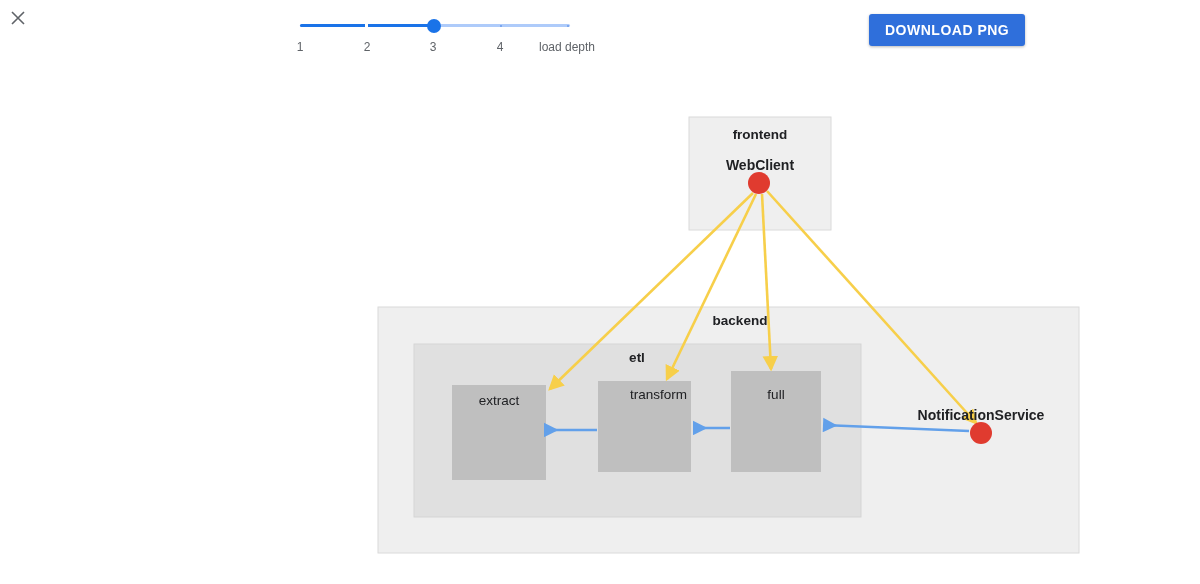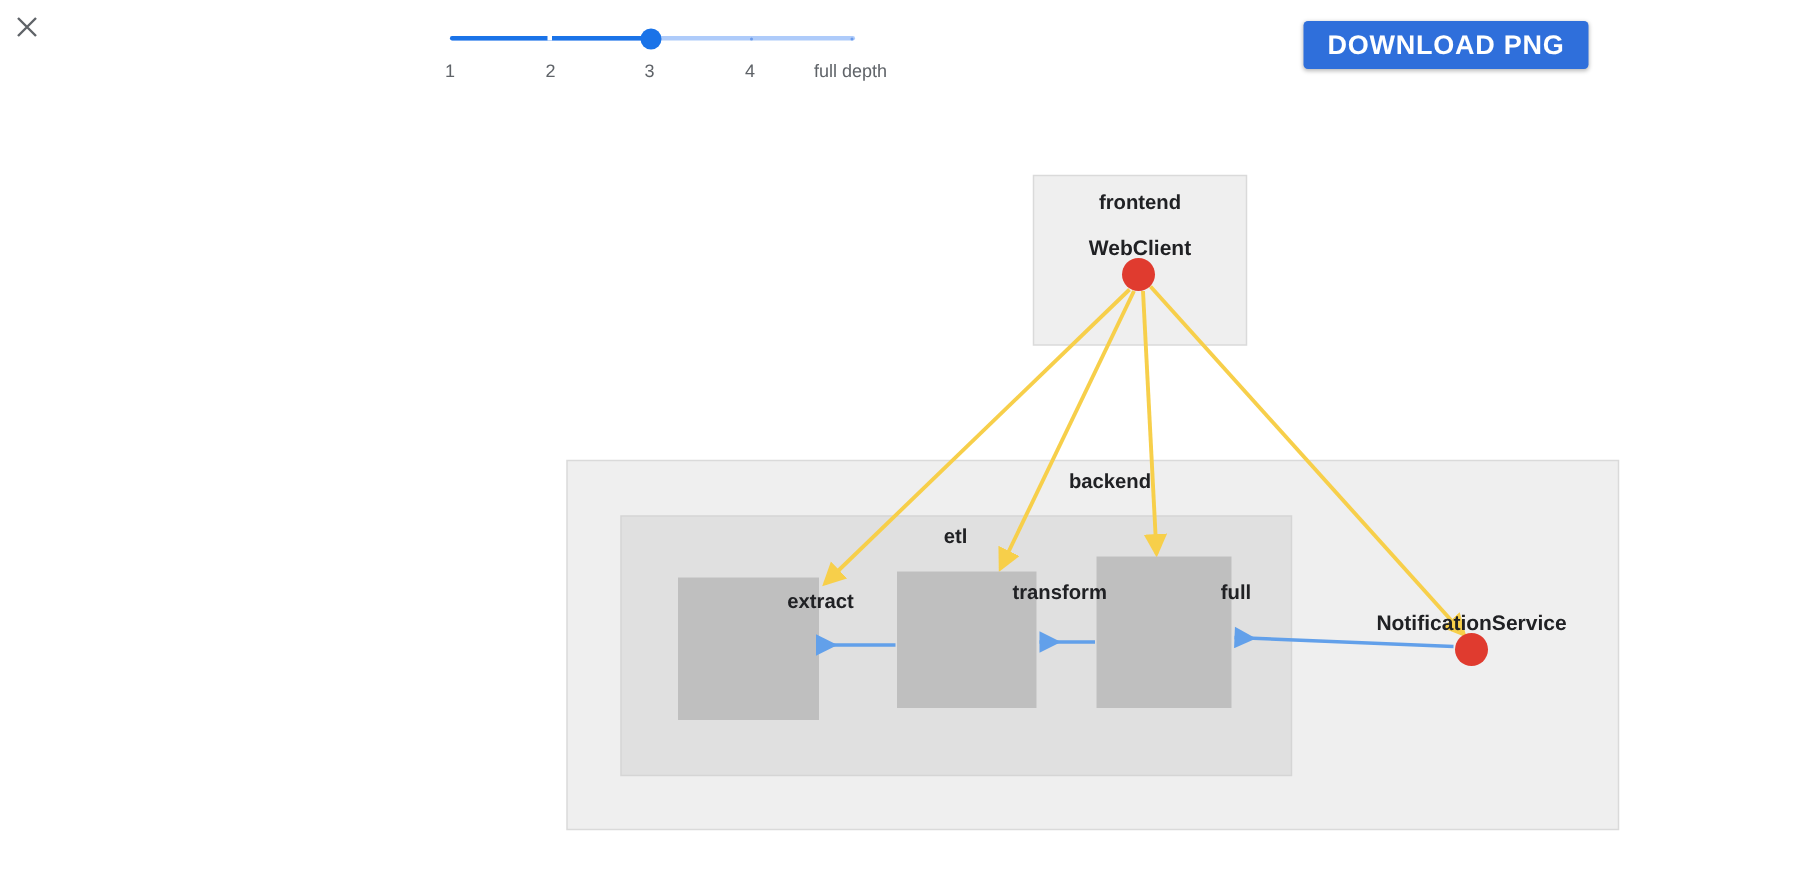--- a/index.html
+++ b/index.html
@@ -106,21 +106,21 @@
 
   
   .download-btn {
     position: absolute;
     left: 869px;
     top: 14px;
     height: 32px;
     padding: 0 16px;
     background: #2f6fdb;
     color: #ffffff;
-    font-size: 18px;
+    font-size: 14px;
     font-weight: bold;
     letter-spacing: 0.5px;
     border: none;
     border-radius: 3px;
     box-shadow: 0 1px 3px rgba(0,0,0,0.28);
     cursor: pointer;
     display: flex;
     align-items: center;
     justify-content: center;
     font-family: "Liberation Sans", sans-serif;
@@ -149,24 +149,23 @@
     transform: translateX(-50%);
     font-size: 14px;
     color: #202124;
     white-space: nowrap;
     font-weight: bold;
   }
   .box-label {
     position: absolute;
     transform: translateX(-50%);
     font-size: 13.5px;
-    font-weight: bold;
+    font-weight: normal;
     color: #202124;
     white-space: nowrap;
-    margin-left: 48px;
   }
 </style>
 </head>
 <body>
 
 <div id="app">
 
   <div class="close-btn">
     <svg width="16" height="16" viewBox="0 0 16 16" aria-hidden="true">
       <path d="M2 2 L14 14 M14 2 L2 14" stroke="#5f6368" stroke-width="1.6" fill="none"></path>
@@ -178,21 +177,21 @@
     <div class="slider-track-active"></div>
     <div class="slider-gap"></div>
     <div class="slider-tick" style="left:210px"></div>
     <div class="slider-tick" style="left:277px"></div>
     <div class="slider-thumb"></div>
     <div class="slider-labels">
       <span class="slider-label" style="left:10px">1</span>
       <span class="slider-label" style="left:77px">2</span>
       <span class="slider-label" style="left:143px">3</span>
       <span class="slider-label" style="left:210px">4</span>
-      <span class="slider-label" style="left:277px">full depth</span>
+      <span class="slider-label" style="left:277px">load depth</span>
     </div>
   </div>
 
   <button class="download-btn">DOWNLOAD PNG</button>
 
   <div class="graph">
     <svg width="1200" height="584">
       <defs>
         <marker id="arrow-blue" markerWidth="7" markerHeight="7" refX="6" refY="3" orient="auto">
           <path d="M6,0 L0,3 L6,6 z" fill="#62a0ea"></path>

